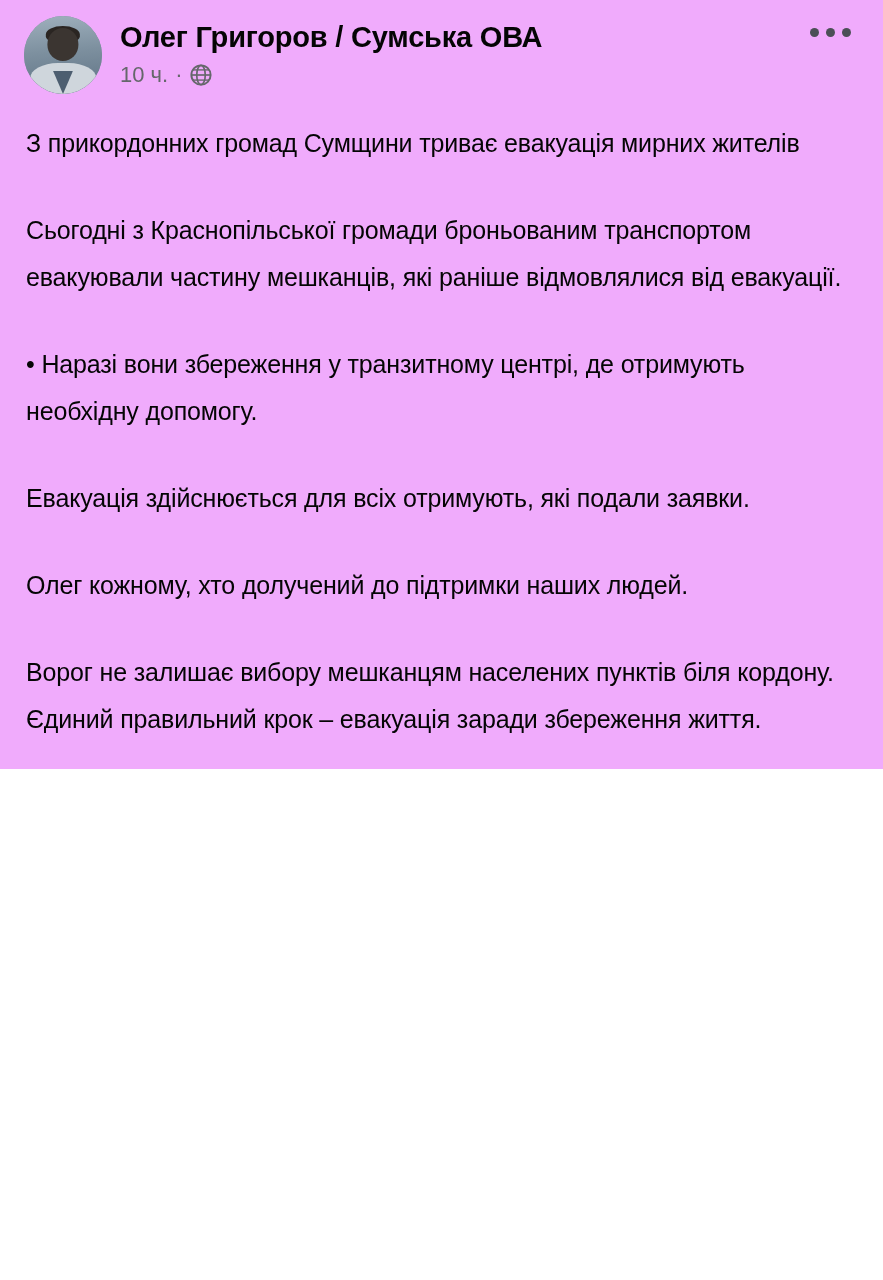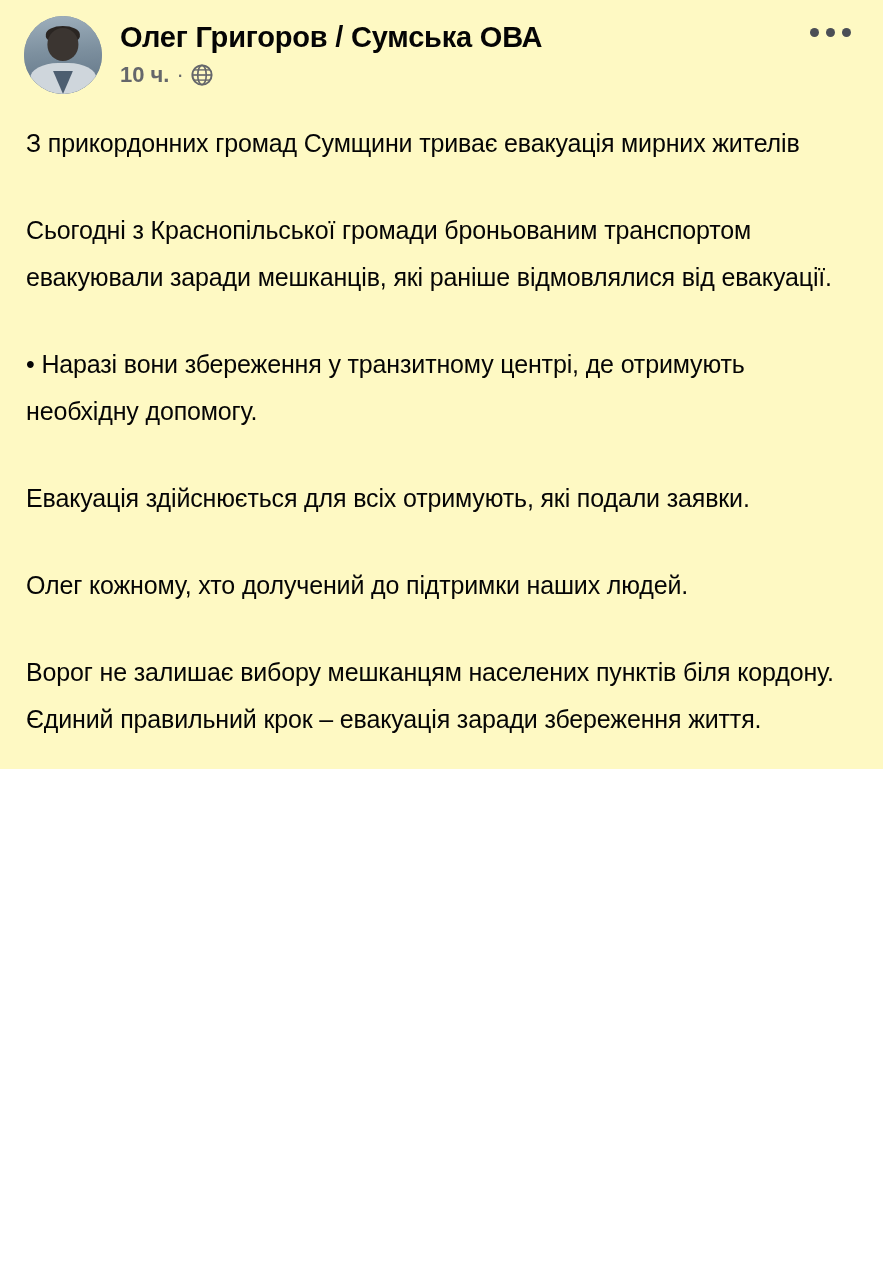--- a/index.html
+++ b/index.html
@@ -11,21 +11,21 @@
     width: 883px;
     min-height: 1280px;
     font-family: "Liberation Sans", sans-serif;
     color: #050505;
     -webkit-font-smoothing: antialiased;
   }
   .post {
     width: 883px;
     box-sizing: border-box;
     padding: 0;
-    background: #fef9c3;
+    background: #f0abfc;
   }
   
   .post-header {
     display: flex;
     align-items: flex-start;
     padding: 14px 24px 4px 24px;
     position: relative;
   }
   .avatar {
     width: 78px;
@@ -97,21 +97,21 @@
     white-space: nowrap;
   }
   .meta-row {
     display: flex;
     align-items: center;
     margin-top: 9px;
     color: #65676b;
     font-size: 22px;
     line-height: 24px;
   }
-  .meta-time { color: #65676b; font-weight: bold; }
+  .meta-time { color: #65676b; }
   .meta-dot {
     margin: 0 7px;
     color: #65676b;
   }
   .globe-icon {
     display: inline-flex;
     width: 22px;
     height: 22px;
     align-items: center;
     justify-content: center;
@@ -180,20 +180,20 @@
 
     <div class="menu-dots">
       <span></span>
       <span></span>
       <span></span>
     </div>
   </div>
 
   <div class="post-body">
     <p class="para">З прикордонних громад Сумщини триває евакуація мирних жителів</p>
-    <p class="para">Сьогодні з Краснопільської громади броньованим транспортом евакуювали заради мешканців, які раніше відмовлялися від евакуації.</p>
+    <p class="para">Сьогодні з Краснопільської громади броньованим транспортом евакуювали частину мешканців, які раніше відмовлялися від евакуації.</p>
     <p class="para">• Наразі вони збереження у транзитному центрі, де отримують необхідну допомогу.</p>
     <p class="para">Евакуація здійснюється для всіх отримують, які подали заявки.</p>
     <p class="para">Олег кожному, хто долучений до підтримки наших людей.</p>
     <p class="para">Ворог не залишає вибору мешканцям населених пунктів біля кордону. Єдиний правильний крок – евакуація заради збереження життя.</p>
   </div>
 
 </div>
 
 </body></html>

